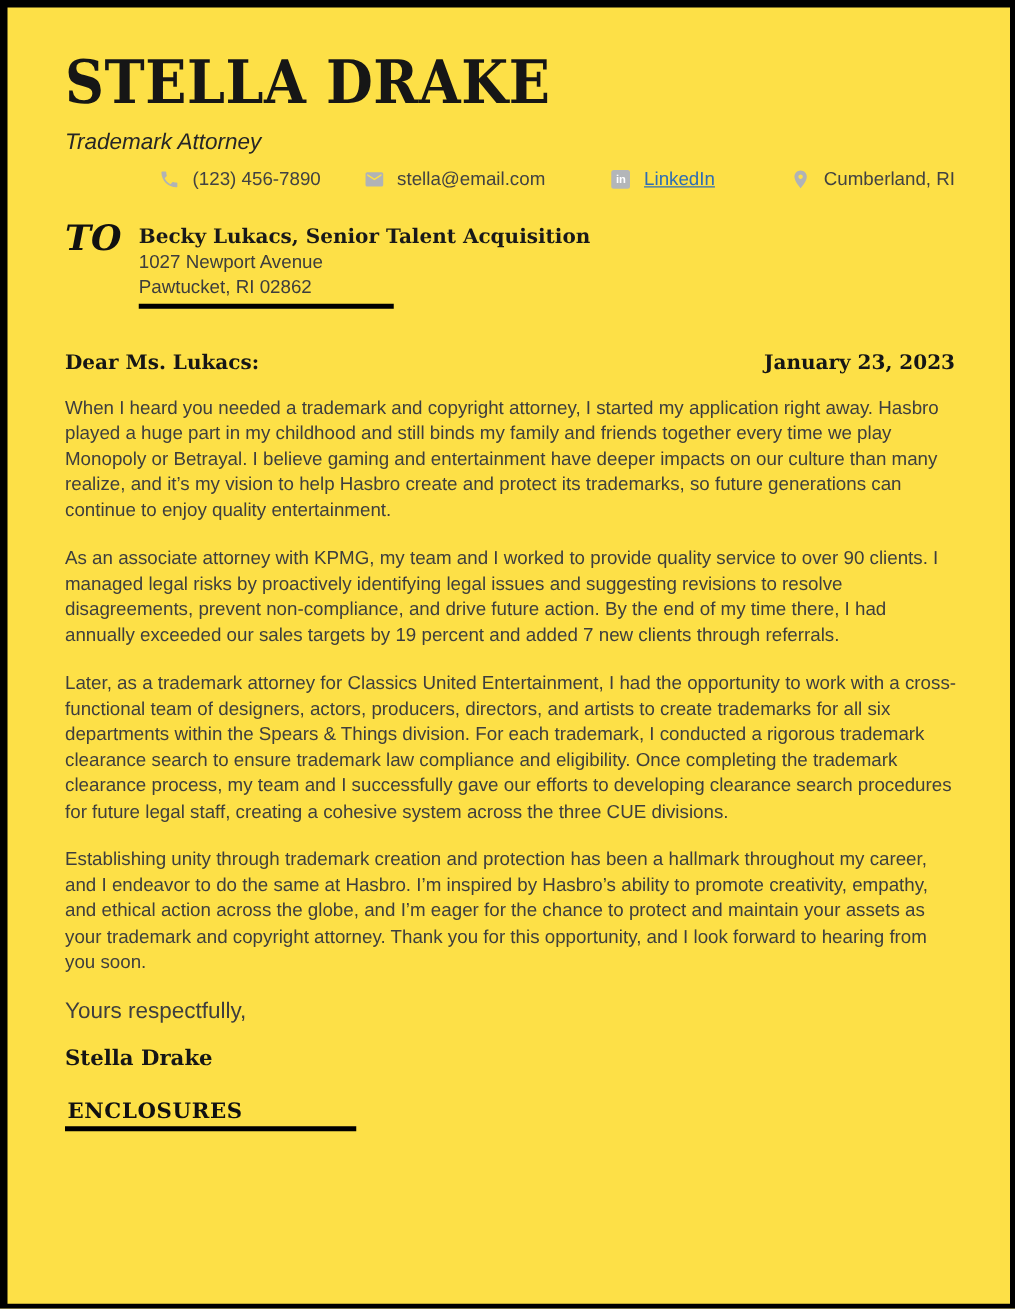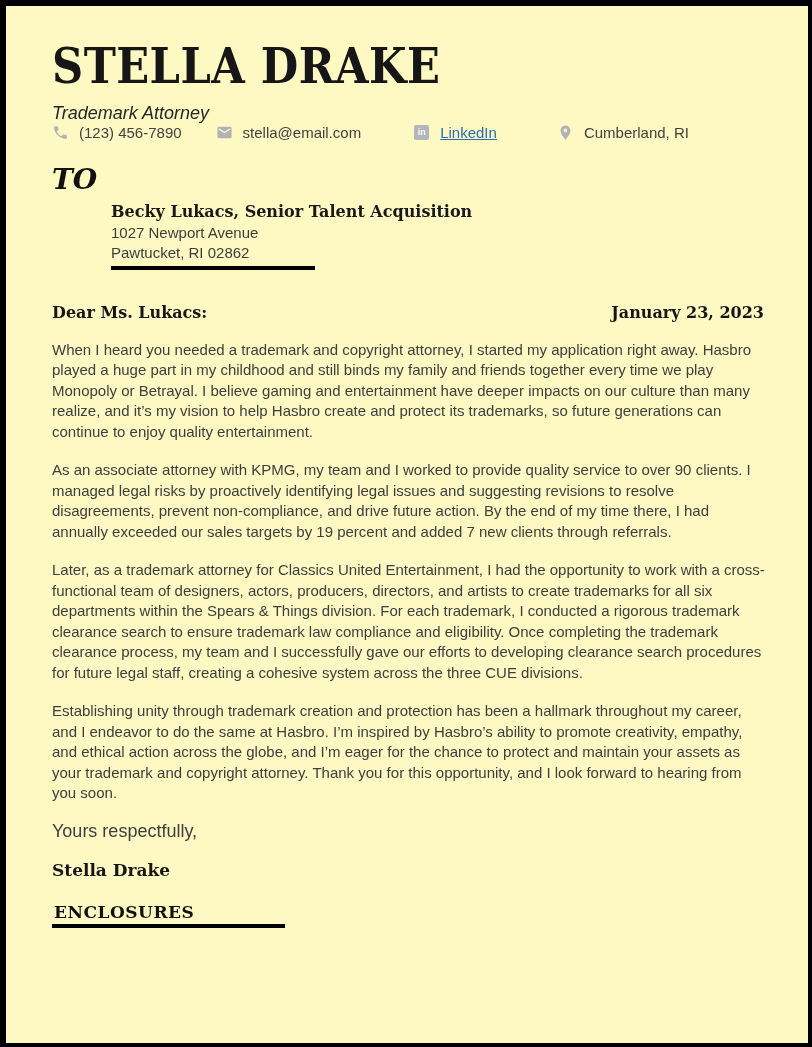--- a/index.html
+++ b/index.html
@@ -7,21 +7,21 @@
   body {
     width: 812px;
     font-family: "Liberation Sans", sans-serif;
   }
   .page {
     width: 812px;
     height: 1047px;
     border-style: solid;
     border-color: #000;
     border-width: 6px 4px 4px 6px;
-    background: #fef9c3;
+    background: #fde047;
     padding: 34px 44px 0 46px;
     overflow: hidden;
   }
   
   .name {
     font-family: "DejaVu Serif", serif;
     font-weight: 700;
     font-size: 48px;
     line-height: 1.12;
     color: #161616;
@@ -30,25 +30,26 @@
     transform-origin: 0 50%;
     white-space: nowrap;
   }
   .job-title {
     margin-top: 9px;
     font-style: italic;
     font-size: 18px;
     color: #262626;
   }
   .contact-row {
-    margin-top: 0;
+    margin-top: 11px;
     display: flex;
     align-items: center;
     font-size: 15px;
     color: #424242;
+    justify-content: flex-end;
   }
   .contact-item { display: flex; align-items: center; }
   .contact-item + .contact-item { margin-left: 34px; }
   .contact-item.li-item { margin-left: 52px; }
   .contact-item.loc-item { margin-left: 60px; }
   .cicon { width: 17px; height: 17px; margin-right: 10px; flex: 0 0 auto; display: inline-flex; align-items: center; justify-content: center; }
   .cicon svg { width: 17px; height: 17px; fill: #b0b3b6; }
   .li-badge {
     width: 15px; height: 15px;
     background: #b3b6b9;
@@ -71,21 +72,21 @@
   .to-label {
     font-family: "DejaVu Serif", serif;
     font-weight: 700;
     font-size: 28px;
     line-height: 0.95;
     color: #111;
     width: 59px;
     flex: 0 0 auto;
     font-style: italic;
   }
-  .recipient { font-size: 15px; color: #3d3d3d; line-height: 20px; margin-top: 34px; }
+  .recipient { font-size: 15px; color: #3d3d3d; line-height: 20px; }
   .recipient-name {
     font-family: "DejaVu Serif", serif;
     font-weight: 700;
     font-size: 16px;
     color: #191919;
     line-height: 21px;
     margin-bottom: 1px;
   }
   .bar { height: 4px; background: #000; }
   .recipient-bar { width: 204px; margin-top: 3px; }

